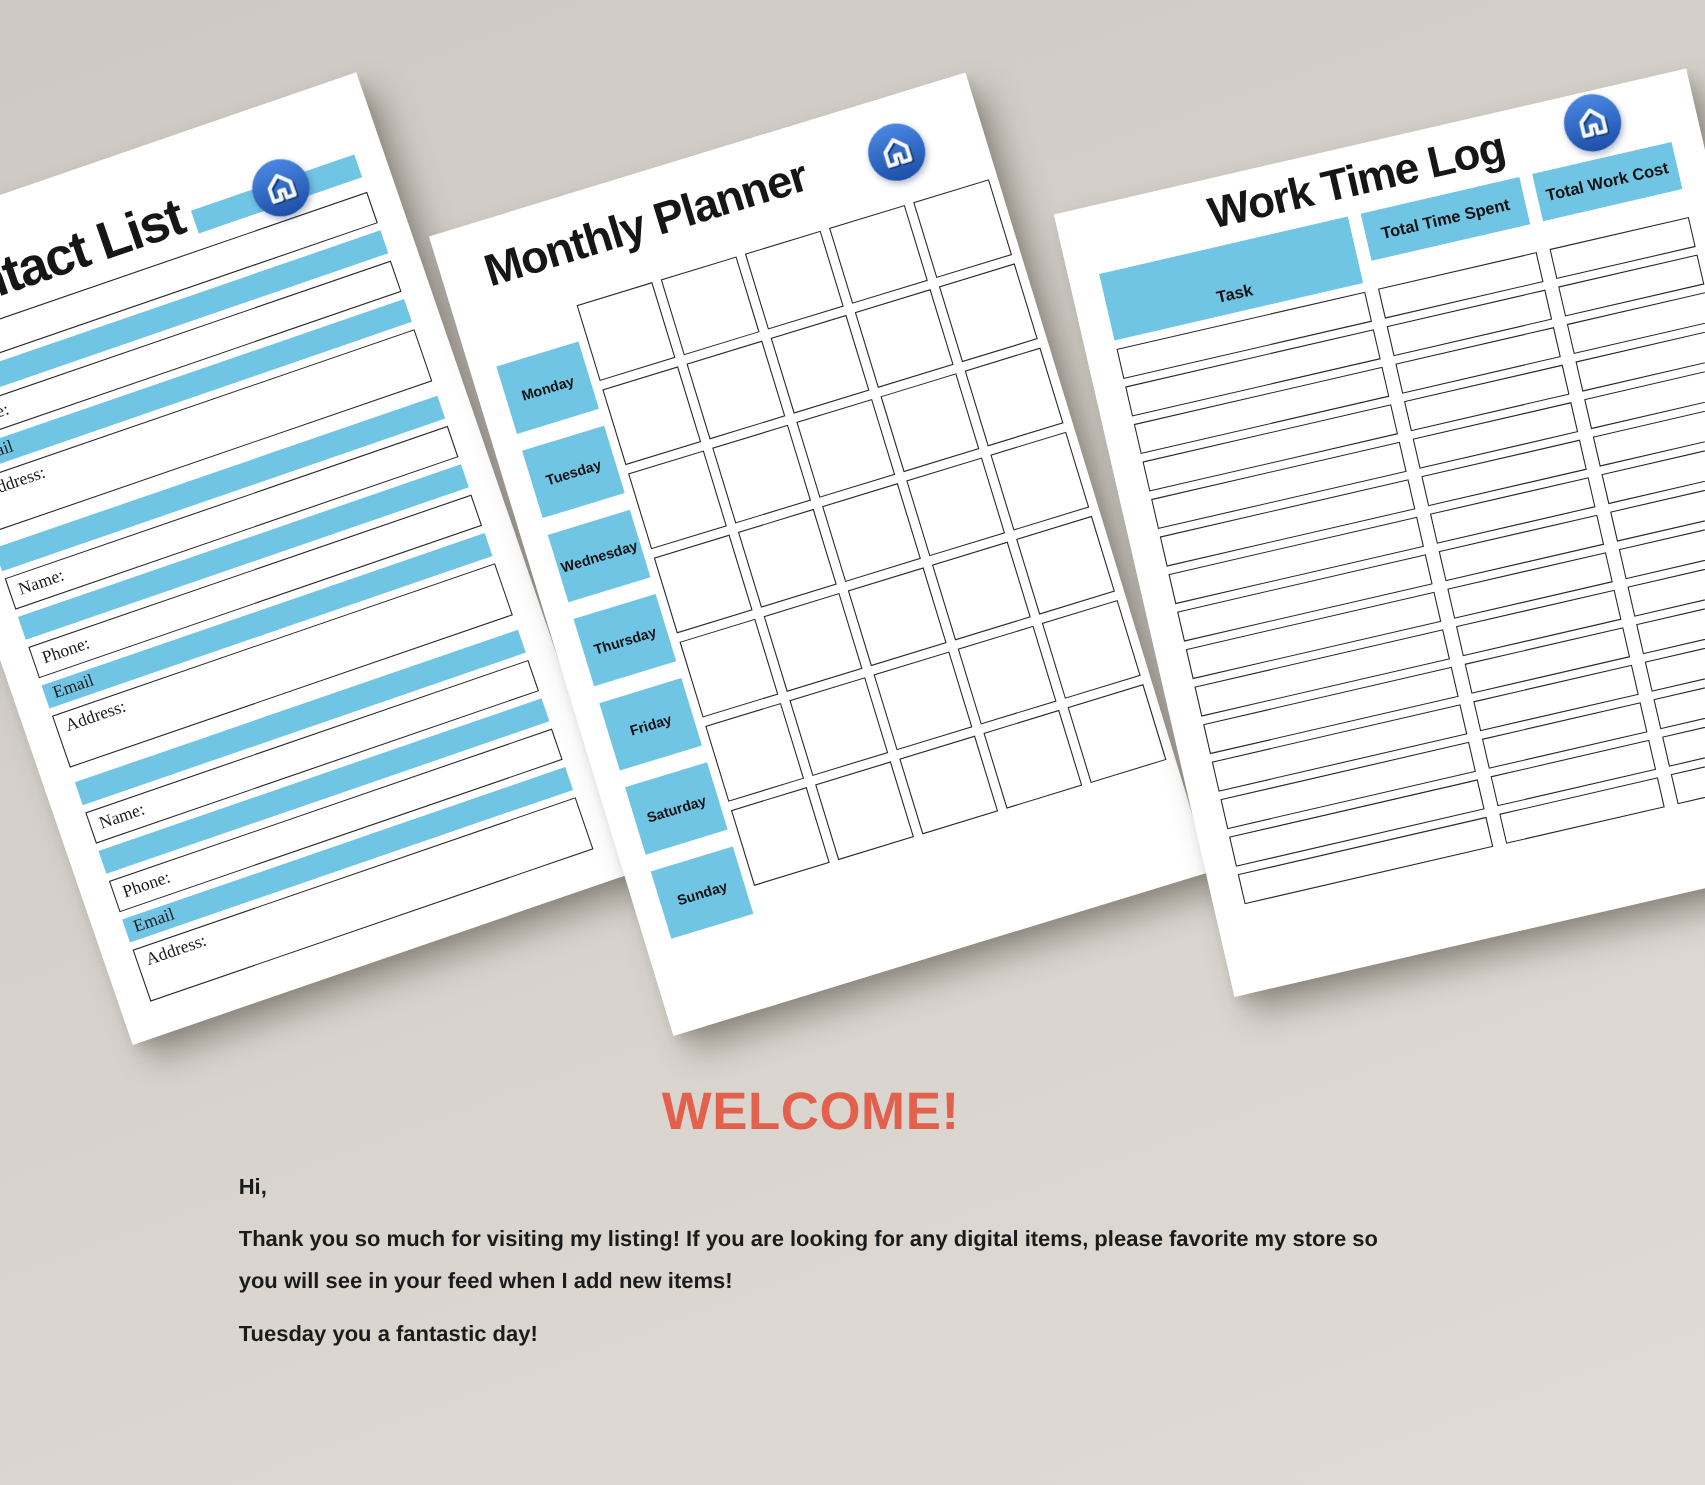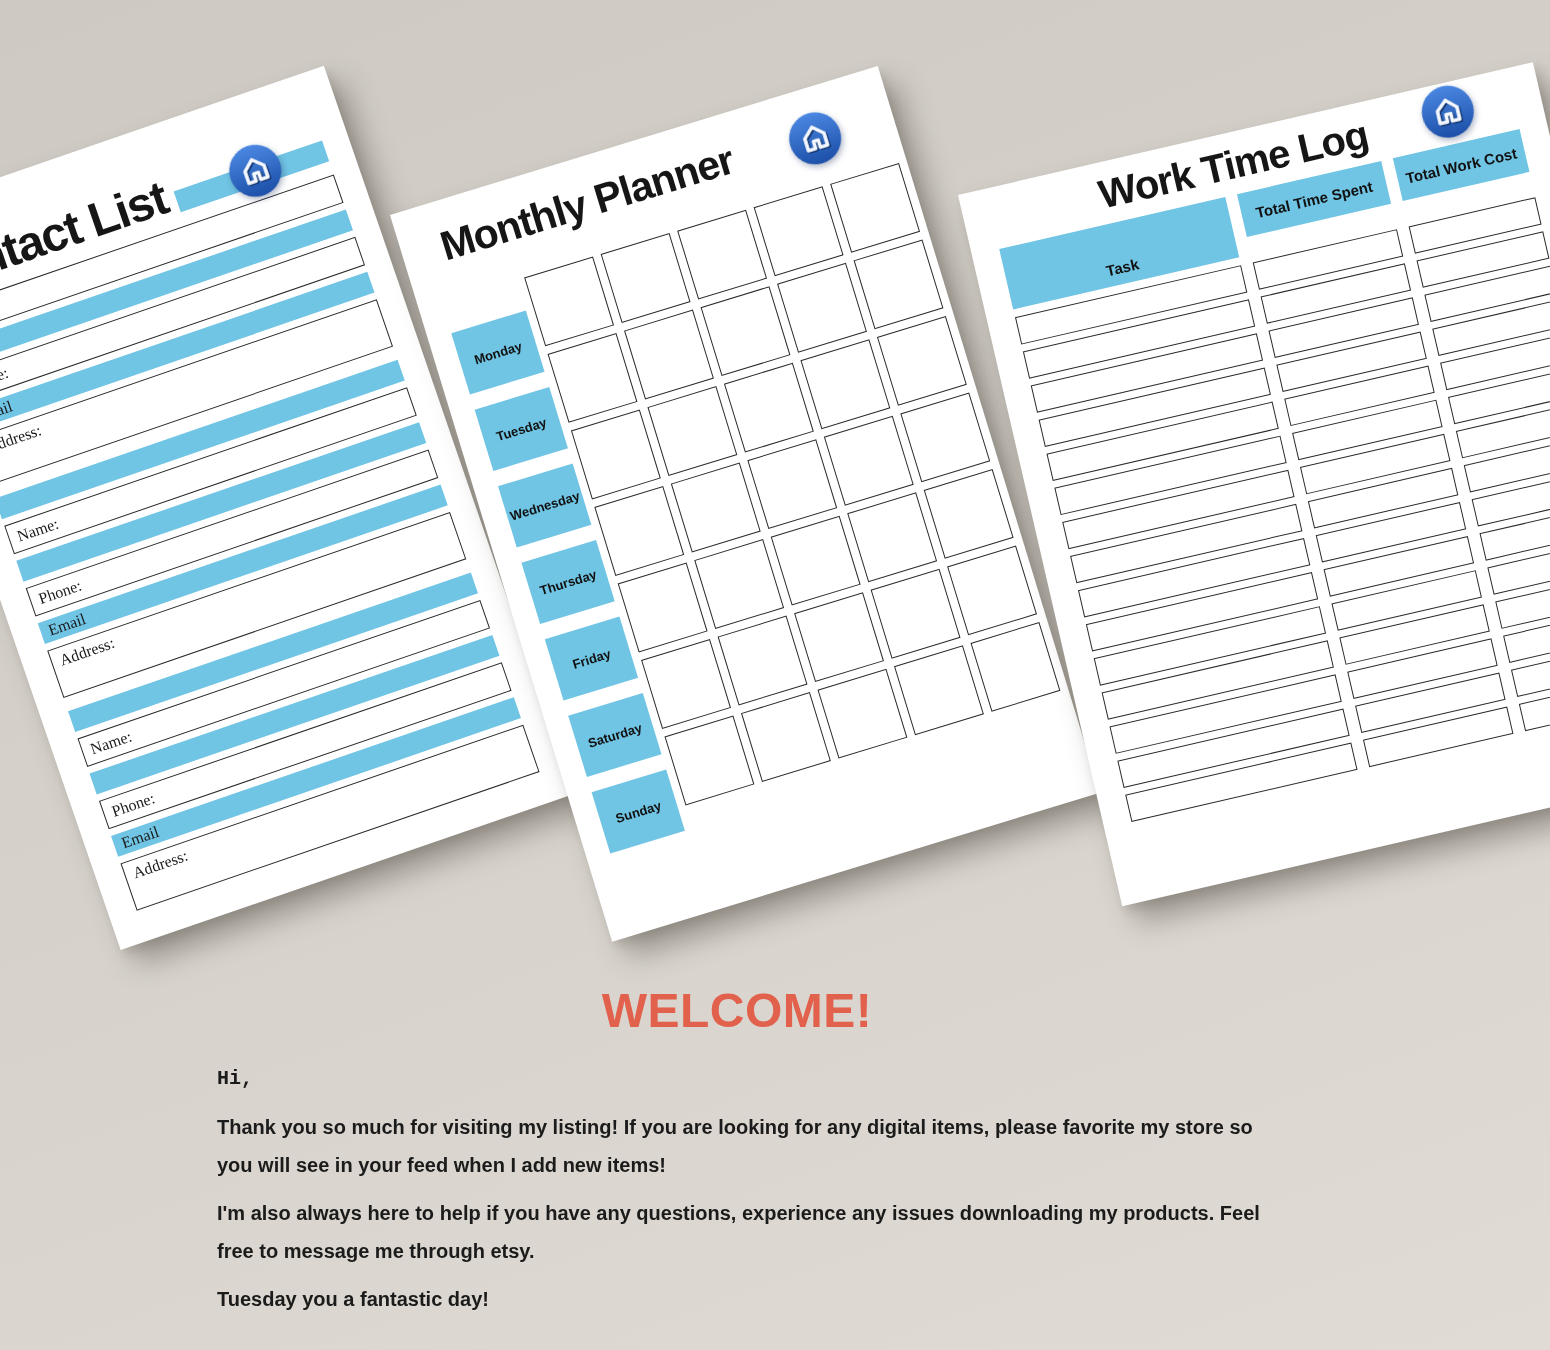--- a/index.html
+++ b/index.html
@@ -50,21 +50,21 @@
   .w-head{display:grid; grid-template-columns:232px 148px 130px; column-gap:12px; align-items:start;}
   .w-h{background:var(--blue); font-size:15px; font-weight:800; color:#111;
        display:flex; align-items:center; justify-content:center; height:44px;}
   .w-h--task{height:62px; align-items:flex-end; padding-bottom:8px;}
   .w-body{display:grid; grid-template-columns:232px 148px 130px; column-gap:12px; row-gap:7px; margin-top:8px;}
   .w-cell{height:28px; border:1.5px solid var(--border); background:#fff;}
   
   .welcome{position:absolute; left:217px; top:983px; width:1210px;}
   .welcome-heading{width:1040px; text-align:center; font-size:48px; font-weight:900; letter-spacing:.5px; color:var(--orange);}
   .welcome-body p{font-size:20px; font-weight:700; line-height:38px; color:#1b1b1b; white-space:pre-line;}
-  .welcome-greeting{margin-top:22px;font-family:Liberation Mono, monospace;}
+  .welcome-greeting{margin-top:22px;}
   .welcome-para{margin-top:10px;}
 </style>
 </head>
 <body>
 
 <div class="stage">
 
   <section class="page page--contact">
     <div class="home home--contact">
       <svg viewBox="0 0 54 54">
@@ -261,19 +261,17 @@
         </div>
     </div>
   </section>
 
   <div class="welcome">
     <h2 class="welcome-heading">WELCOME!</h2>
     <div class="welcome-body">
       <p class="welcome-greeting">Hi,</p>
       <p class="welcome-para">Thank you so much for visiting my listing! If you are looking for any digital items, please favorite my store so
 you will see in your feed when I add new items!</p>
-      <p class="welcome-para">I'm also always here to help if you have any questions, experience any issues downloading my products. Feel
-free to message me through etsy.</p>
       <p class="welcome-para">Tuesday you a fantastic day!</p>
     </div>
   </div>
 
 </div>
 
 </body></html>

